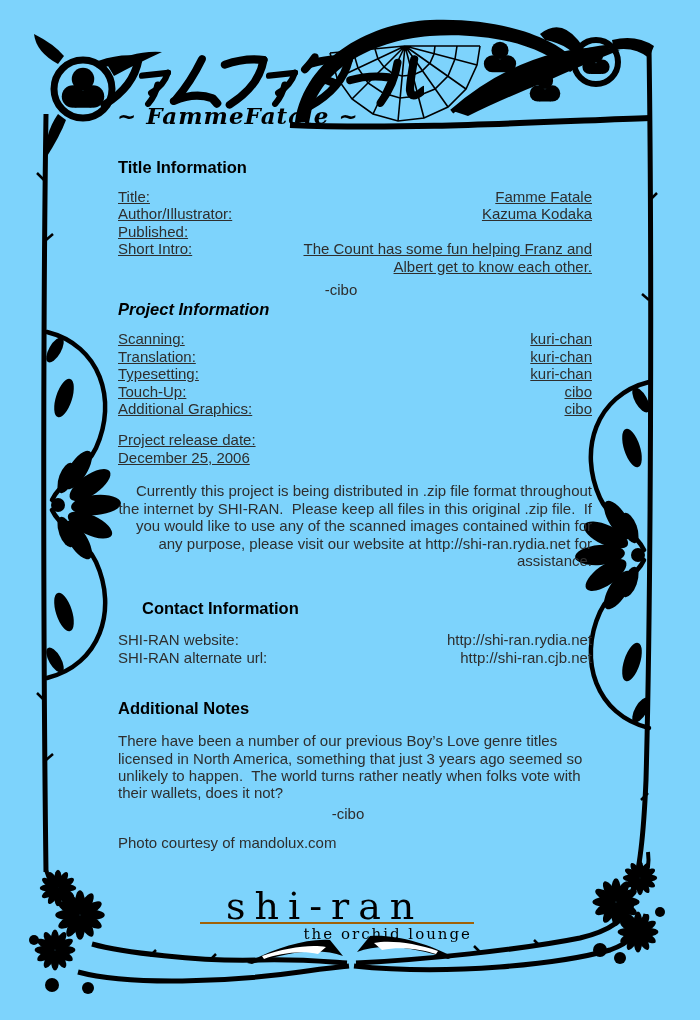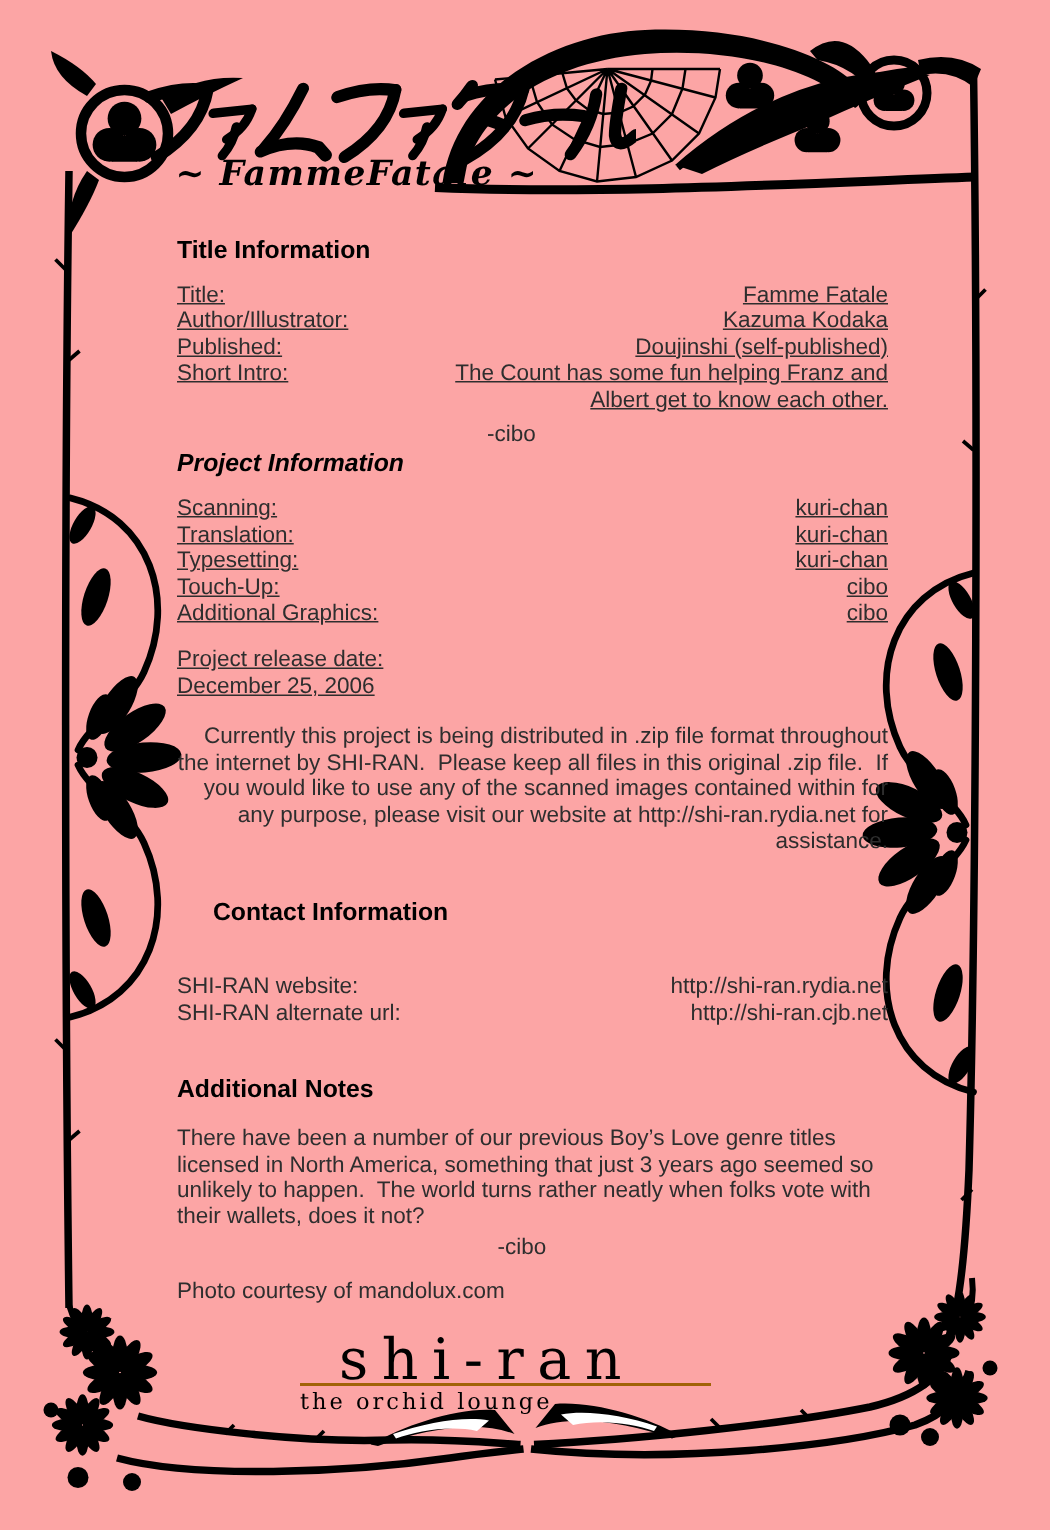--- a/index.html
+++ b/index.html
@@ -1,16 +1,16 @@
 <!DOCTYPE html>
 <html><head>
 <meta charset="utf-8">
 <style>
   html,body{margin:0;padding:0;background:#888;}
-  .page{position:relative;width:700px;height:1020px;background:#fca5a5;overflow:hidden;
+  .page{position:relative;width:700px;height:1020px;background:#7dd3fc;overflow:hidden;
         font-family:"Liberation Sans",sans-serif;color:#2e2e2e;}
   .border-svg{position:absolute;left:0;top:0;width:700px;height:1020px;z-index:0;}
   .kana{position:absolute;left:92px;top:50px;width:332px;height:62px;z-index:2;}
   .kana svg{width:100%;height:100%;}
   .blackletter{position:absolute;left:117px;top:102px;z-index:2;color:#000;
         font-family:"DejaVu Serif",serif;font-weight:bold;font-style:italic;
         font-size:23px;letter-spacing:1px;white-space:nowrap;}
   .content{position:absolute;left:118px;top:158px;width:474px;z-index:2;
         font-size:15px;line-height:17.4px;}
   .sec-h{font-size:16.5px;font-weight:bold;color:#000;margin:0;line-height:18px;}
@@ -21,26 +21,26 @@
   .sig{text-align:center;}
   .sig1{margin-top:6px;padding-right:28px;}
   .sig2{margin-top:3px;padding-right:14px;}
   .mt-proj{margin-top:2px;font-style:italic;}
   .mt-contact{margin-top:30px;margin-left:24px;}
   .mt-notes{margin-top:33px;}
   .release{margin-top:14px;text-decoration:underline;}
   .para{margin-top:16px;white-space:pre-wrap;text-align:right;}
   .para2{margin-top:15px;white-space:pre-wrap;}
   .photo{margin-top:12px;}
-  .rows-contact{margin-top:32px;}
+  .rows-contact{margin-top:14px;}
   .logo{position:absolute;left:200px;top:891px;width:274px;z-index:2;color:#000;
         font-family:"DejaVu Serif",serif;}
   .logo-name{font-size:38px;line-height:30px;letter-spacing:9px;padding-left:26px;
         padding-bottom:1px;border-bottom:2px solid #a16207;}
-  .logo-tagline{font-size:15px;letter-spacing:2px;margin-top:1px;padding-right:2px;}
+  .logo-tagline{text-align:right;font-size:15px;letter-spacing:2px;margin-top:1px;padding-right:2px;}
 </style>
 </head>
 <body>
 
 <div class="page">
 
   <svg class="border-svg" viewBox="0 0 700 1020" aria-hidden="true">
     <defs>
       <g id="daisy" fill="#000">
         <ellipse cx="0" cy="-11" rx="4.3" ry="10.5"></ellipse>
@@ -191,21 +191,20 @@
         <div class="row">
           <span class="lbl">Title:</span>
           <span class="val">Famme Fatale</span>
         </div>
         <div class="row">
           <span class="lbl">Author/Illustrator:</span>
           <span class="val">Kazuma Kodaka</span>
         </div>
         <div class="row">
           <span class="lbl">Published:</span>
-          <span class="val">Doujinshi (self-published)</span>
         </div>
         <div class="row">
           <span class="lbl">Short Intro:</span>
           <span class="val">The Count has some fun helping Franz and Albert get to know each other.</span>
         </div>
       </div>
       <div class="sig sig1">-cibo</div>
     </section>
 
     <section>

